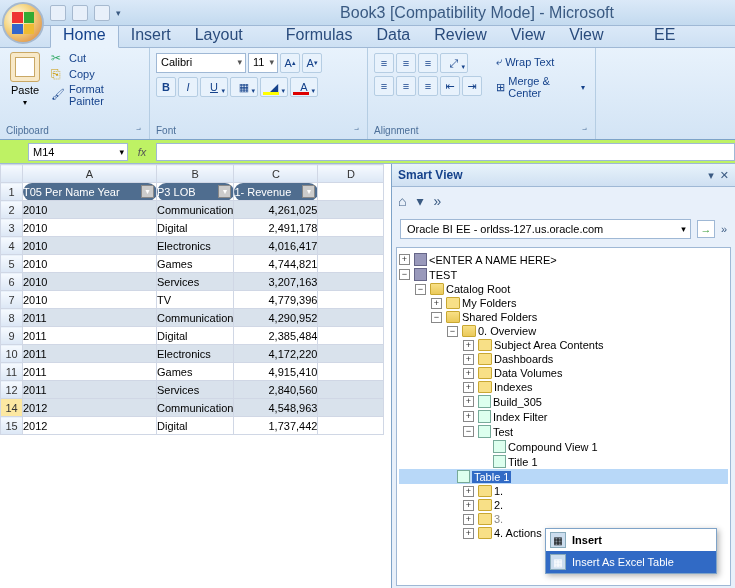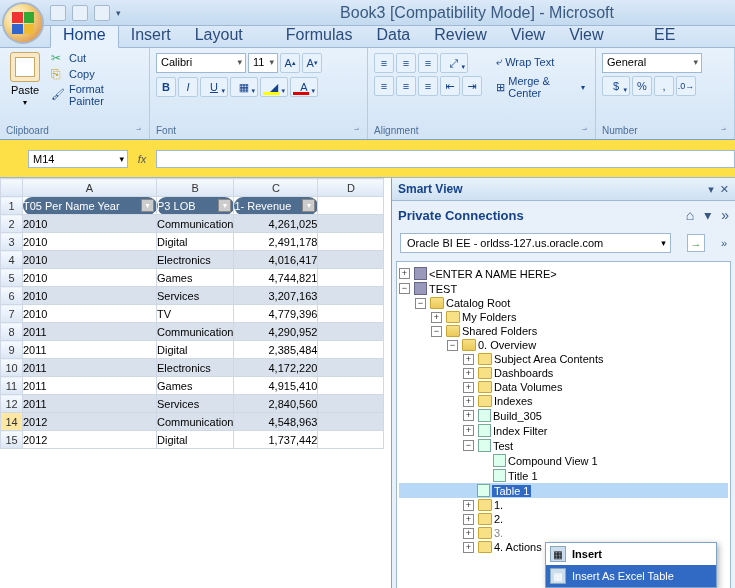--- a/index.html
+++ b/index.html
@@ -44,21 +44,21 @@
 .sq-btn.drop::after{content:"▾";font-size:7px;position:absolute;right:2px;bottom:1px;}
 
 
 .align-row{display:flex;gap:2px;}
 .wrap-row,.merge-row{display:flex;align-items:center;gap:3px;padding:2px 4px;font-size:11px;color:#15428b;}
 
 
 .num-combo{width:100px;}
 
 
-.formula-bar{height:38px;background:#fde047;border-bottom:1px solid #9fb8d5;display:flex;align-items:center;}
+.formula-bar{height:24px;background:#bef264;border-bottom:1px solid #9fb8d5;display:flex;align-items:center;}
 .namebox{width:100px;height:18px;background:#fff;border:1px solid #9fb8d5;margin-left:28px;padding:2px 4px;font-size:11px;position:relative;}
 .namebox::after{content:"▾";position:absolute;right:3px;top:3px;font-size:9px;}
 .fx{width:28px;text-align:center;font-style:italic;color:#555;}
 .formula-input{flex:1;height:18px;background:#fff;border:1px solid #9fb8d5;}
 
 
 .main{display:flex;height:426px;}
 .sheet-area{flex:1;overflow:hidden;background:#fff;}
 table.grid{border-collapse:collapse;font-size:11px;}
 table.grid th,table.grid td{border:1px solid #d0d7e5;padding:0;height:18px;}
@@ -75,21 +75,21 @@
 .selrow td.cell{}
 
 
 .pane{width:344px;border-left:1px solid #7ea3c8;background:#e8f0fa;display:flex;flex-direction:column;}
 .pane-hdr{background:linear-gradient(#e8f3fb,#cfe0f2);padding:4px 6px;display:flex;align-items:center;justify-content:space-between;border-bottom:1px solid #9fb8d5;}
 .pane-hdr .t{color:#15428b;font-weight:bold;font-size:12px;}
 .pane-hdr .ctl{display:flex;gap:6px;color:#3a5a82;font-size:11px;}
 .pane-sub{padding:6px;display:flex;justify-content:space-between;align-items:center;}
 .pane-sub .t{color:#15428b;font-size:13px;font-weight:bold;}
 .pane-sub .icons{display:flex;gap:10px;font-size:14px;color:#3a5a82;}
-.conn-row{padding:4px 8px 8px;display:flex;gap:16px;align-items:center;}
+.conn-row{padding:4px 8px 8px;display:flex;gap:6px;align-items:center;}
 .conn-combo{flex:1;background:#fff;border:1px solid #9fb8d5;padding:3px 18px 3px 6px;font-size:11px;position:relative;}
 .conn-combo::after{content:"▾";position:absolute;right:4px;top:4px;font-size:9px;}
 .go-btn{width:18px;height:18px;border:1px solid #9fb8d5;background:#fff;display:flex;align-items:center;justify-content:center;color:#393;font-size:11px;}
 .tree{flex:1;background:#fff;border:1px solid #9fb8d5;margin:0 4px 4px;padding:4px 2px;font-size:11px;overflow:auto;}
 .tn{white-space:nowrap;padding:1px 0;display:flex;align-items:center;gap:2px;}
 .tn .exp{width:11px;height:11px;border:1px solid #888;display:inline-flex;align-items:center;justify-content:center;font-size:9px;line-height:1;color:#333;margin-right:2px;background:#fff;}
 .tn .fold{width:14px;height:12px;background:#f8e087;border:1px solid #c9a832;border-radius:1px;}
 .tn .fold.open{background:linear-gradient(#f8e087,#eac95a);}
 .tn .item{width:13px;height:13px;border:1px solid #7a9;background:#dfe;}
 .tn .srv{width:13px;height:13px;background:#99b;border:1px solid #668;}
@@ -217,32 +217,20 @@
         <div class="merge-row">
             <span>⊞</span>
             <span>Merge &amp; Center</span>
             <span style="font-size:8px;margin-left:3px;">▾</span>
           </div>
       </div>
     </div>
     <div class="rgroup-label">Alignment</div>
   </div>
 
-  <div class="rgroup" style="flex:1;">
-    <div class="rgroup-body col" style="gap:3px;padding-top:3px;">
-      <div class="combo num-combo">General</div>
-      <div class="font-row">
-        <div class="sq-btn drop">$</div>
-        <div class="sq-btn">%</div>
-        <div class="sq-btn">,</div>
-        <div class="sq-btn" style="font-size:9px;">.0→</div>
-      </div>
-    </div>
-    <div class="rgroup-label">Number</div>
-  </div>
 </div>
 
 <div class="formula-bar">
   <div class="namebox">M14</div>
   <div class="fx">fx</div>
   <div class="formula-input"></div>
 </div>
 
 <div class="main">
   <div class="sheet-area">
@@ -361,21 +349,20 @@
 
   <div class="pane" style="position:relative;">
     <div class="pane-hdr">
       <span class="t">Smart View</span>
       <span class="ctl">
           <span>▾</span>
           <span>✕</span>
         </span>
     </div>
     <div class="pane-sub">
-      <span class="t">Private Connections</span>
       <span class="icons">
         <span>⌂</span>
         <span>▾</span>
         <span>»</span>
       </span>
     </div>
     <div class="conn-row">
       <div class="conn-combo">Oracle BI EE - orldss-127.us.oracle.com</div>
       <div class="go-btn">→</div>
       <span style="color:#3a5a82;">»</span>
@@ -447,21 +434,21 @@
           <span class="lbl">Test</span>
         </div>
       <div class="tn" style="padding-left:94px;">
           <span class="item"></span>
           <span class="lbl">Compound View 1</span>
         </div>
       <div class="tn" style="padding-left:94px;">
           <span class="item"></span>
           <span class="lbl">Title 1</span>
         </div>
-      <div class="tn sel" style="padding-left:78px;">
+      <div class="tn sel" style="padding-left:58px;">
           <span class="item"></span>
           <span class="lbl">Table 1</span>
         </div>
       <div class="tn" style="padding-left:64px;">
           <span class="exp">+</span>
           <span class="fold"></span>
           <span class="lbl">1.</span>
         </div>
       <div class="tn" style="padding-left:64px;">
           <span class="exp">+</span>

